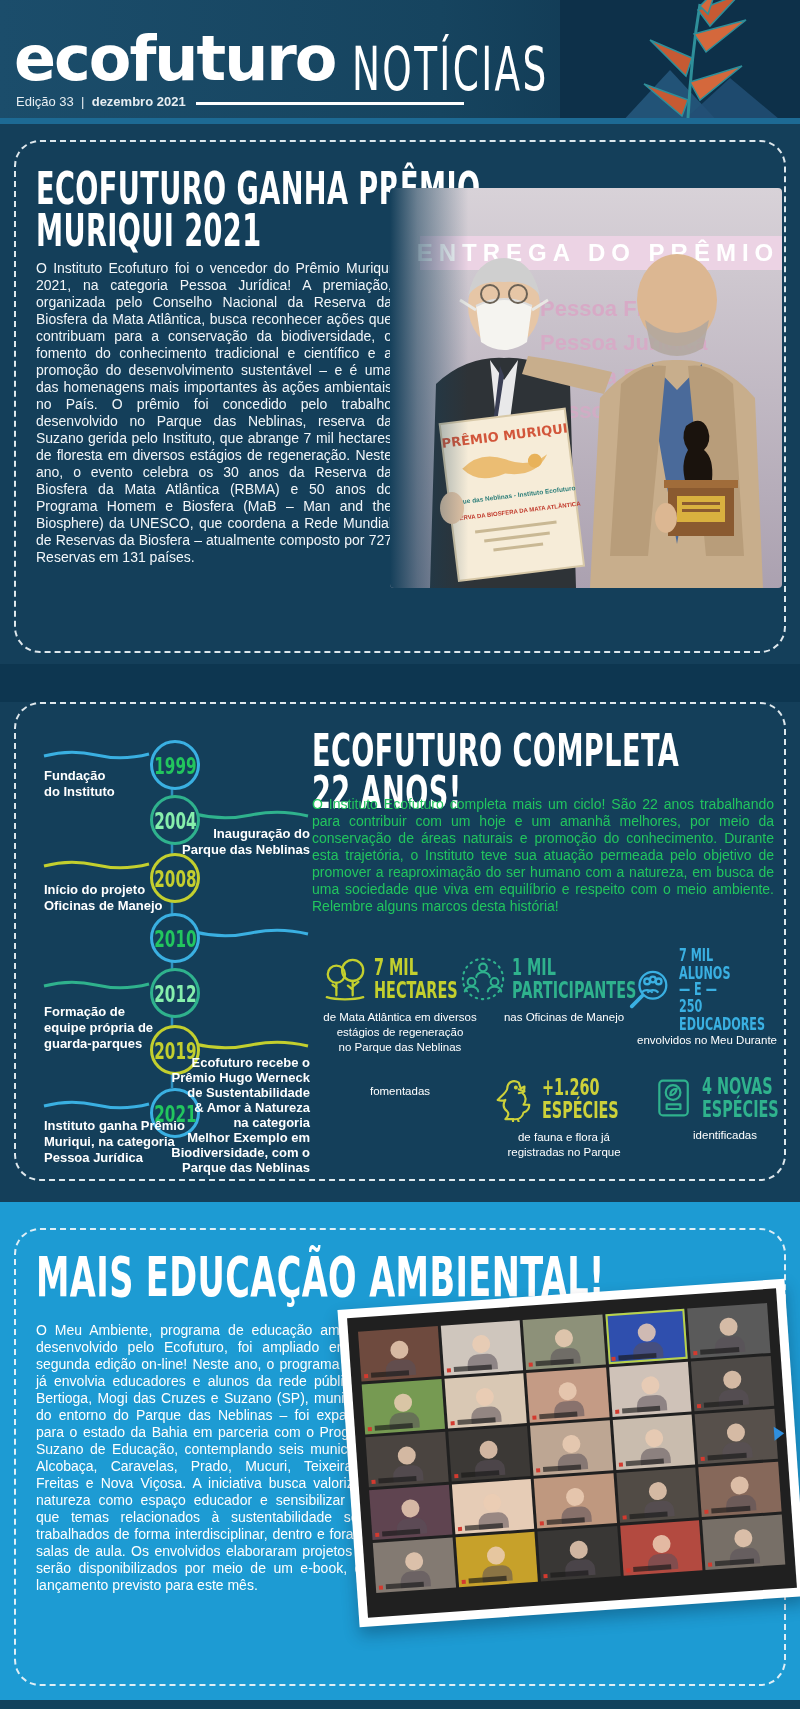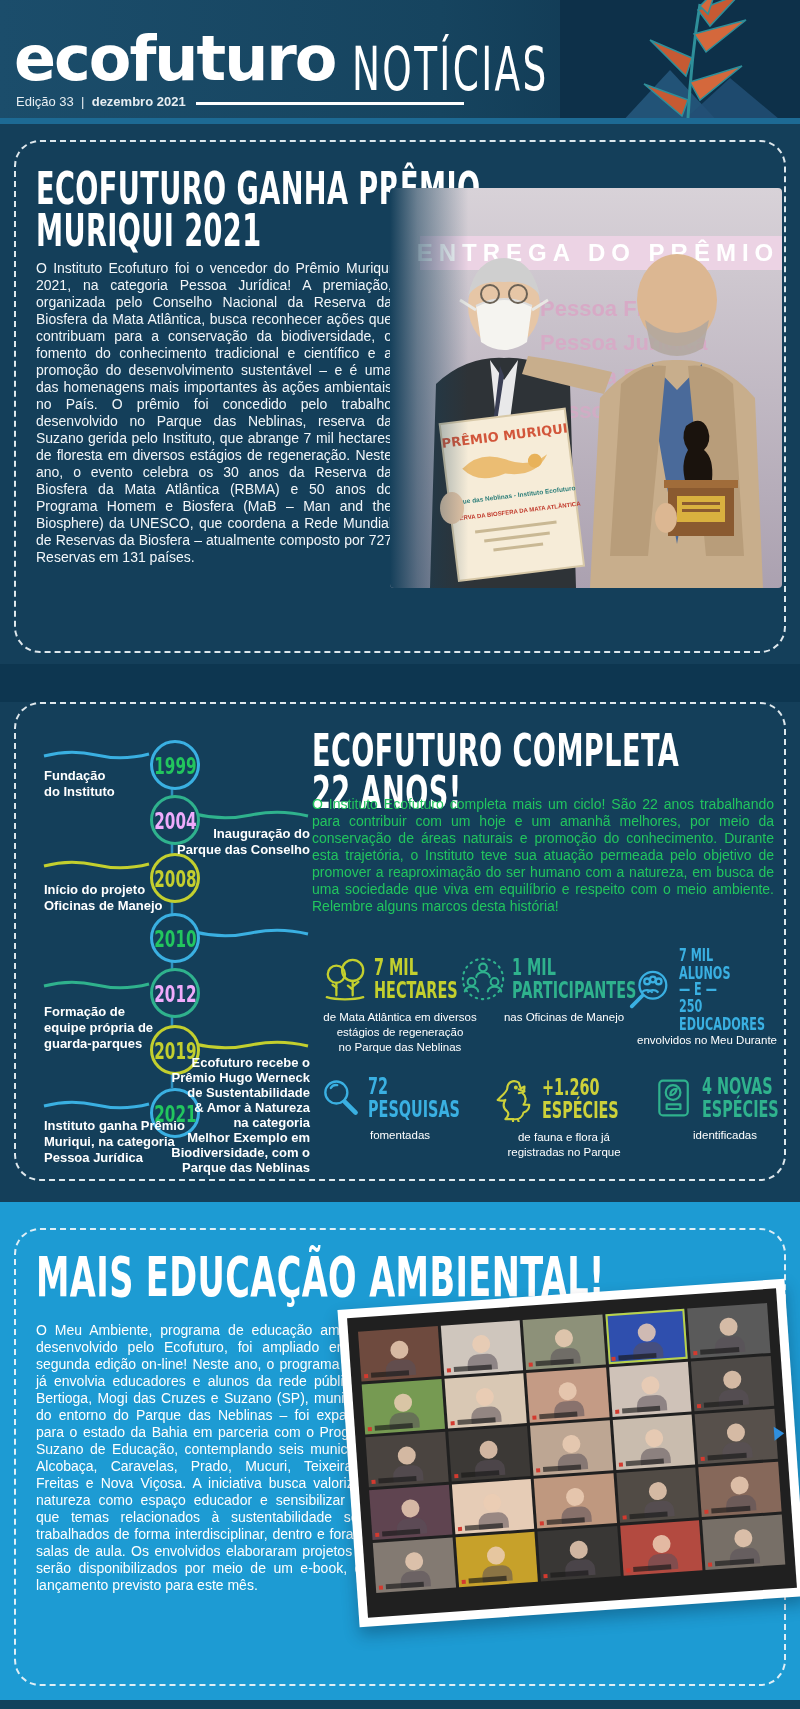--- a/index.html
+++ b/index.html
@@ -47,21 +47,21 @@
   
   #timeline{position:absolute;left:0;top:0;width:300px;height:475px;}
   .tl-circle{position:absolute;left:134px;width:44px;height:44px;border-radius:50%;
              background:#143f5a;border:3px solid;display:flex;align-items:center;justify-content:center;}
   .tl-year{font-family:"DejaVu Sans",sans-serif;font-weight:700;font-size:19px;
            transform:scale(.8,1.25);letter-spacing:0;}
   .tl-label{position:absolute;font-size:13px;font-weight:700;line-height:1.22;color:#fff;}
   .tl-label.left{left:28px;text-align:left;}
   .tl-label.right{left:128px;width:166px;text-align:right;}
   .c-blue{color:#22c55e;border-color:#3ab0e2;}
-  .c-green{color:#f0abfc;border-color:#2fb28d;}
+  .c-green{color:#86efac;border-color:#2fb28d;}
   .c-yg{color:#c3cf2e;border-color:#c3cf2e;}
 
   
   #box2-title{position:absolute;left:296px;top:26px;font-size:34px;}
   #box2-body{position:absolute;left:296px;top:92px;width:462px;font-size:14px;line-height:17px;color:#22c55e;}
   #stats{position:absolute;left:298px;top:252px;width:464px;}
   .stat{position:absolute;display:flex;flex-direction:column;align-items:center;}
   .stat-top{display:flex;align-items:center;gap:6px;}
   .stat-top svg{flex:none;}
   .stat-value{font-family:"DejaVu Sans",sans-serif;font-weight:700;font-size:18px;line-height:.98;
@@ -241,21 +241,21 @@
         <div class="tl-circle c-yg" style="top:321px">
             <span class="tl-year">2019</span>
           </div>
         <div class="tl-circle c-blue" style="top:384px">
             <span class="tl-year">2021</span>
           </div>
 
         <div class="tl-label left pre" style="top:64px">Fundação
 do Instituto</div>
         <div class="tl-label right pre" style="top:122px">Inauguração do
-Parque das Conselho</div>
+Parque das Neblinas</div>
         <div class="tl-label left pre" style="top:178px">Início do projeto
 Oficinas de Manejo</div>
         <div class="tl-label left pre" style="top:300px">Formação de
 equipe própria de
 guarda-parques</div>
         <div class="tl-label right pre" style="top:352px;line-height:1.15;">Ecofuturo recebe o
 Prêmio Hugo Werneck
 de Sustentabilidade
 &amp; Amor à Natureza
 na categoria
@@ -317,29 +317,20 @@
               <path d="M16 30l-11 11" stroke-width="4"></path>
             </svg>
             <div class="stat-value">7 MIL ALUNOS
 — E —
 250 EDUCADORES</div>
           </div>
           <div class="stat-caption">envolvidos no Meu Durante</div>
         </div>
 
         <div class="stat s3">
-          <div class="stat-top">
-            <svg width="44" height="44" viewBox="0 0 48 48" fill="none" stroke="currentColor" stroke-width="2.6" stroke-linecap="round">
-              <circle cx="20" cy="18" r="12"></circle>
-              <path d="M14 13a7 7 0 0 1 7-3"></path>
-              <path d="M29 28l12 12" stroke-width="5"></path>
-            </svg>
-            <div class="stat-value">72
-PESQUISAS</div>
-          </div>
           <div class="stat-caption">fomentadas</div>
         </div>
 
         <div class="stat s4">
           <div class="stat-top">
             <svg width="46" height="46" viewBox="0 0 48 48" fill="none" stroke="currentColor" stroke-width="2.2" stroke-linecap="round" stroke-linejoin="round">
               <path d="M30 7c-6-4-12 0-12 6 0 3-5 7-10 12 3 1 5 1 8 0-3 5-2 9 2 12 2 2 1 5-2 8h8c6 1 10-2 11-7 4-1 6-4 6-8h-6c3-4 3-9-1-12 2-2 2-4 2-7l-4 2z"></path>
               <circle cx="27" cy="12" r="1" fill="currentColor"></circle>
               <path d="M30 14l6 2-6 2"></path>
               <path d="M24 45v3M29 45l1 3"></path>

